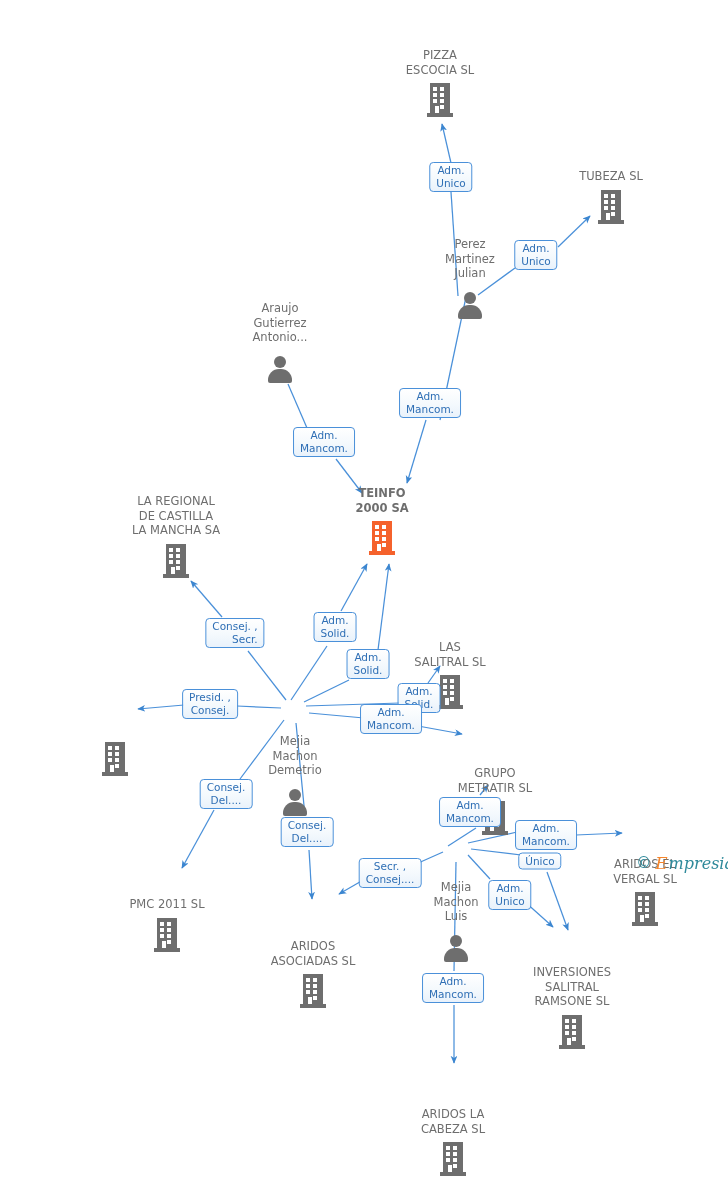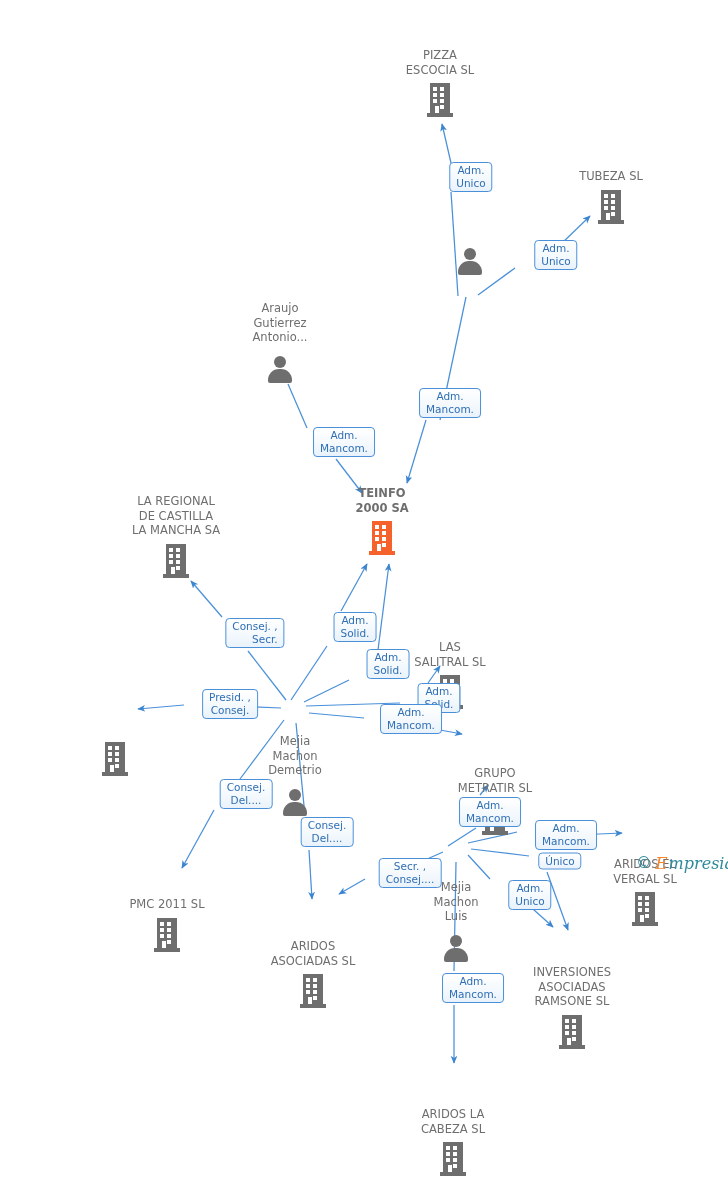--- a/index.html
+++ b/index.html
@@ -27,21 +27,21 @@
   .per{position:relative;width:26px;height:30px;}
   .per .head{position:absolute;left:7px;top:1px;width:12px;height:12px;border-radius:50%;background:#6E6E6E;}
   .per .torso{position:absolute;left:1px;top:14px;width:24px;height:14px;background:#6E6E6E;
               border-radius:11px 11px 2px 2px;}
 
   
   .lbl{position:absolute;transform:translate(-50%,-50%);
        border:1px solid #4A90D9;border-radius:4px;
        background:linear-gradient(180deg,#ffffff 0%,#f4f9fd 55%,#e9f2fb 100%);
        color:#2F6FB5;font-size:10.5px;line-height:13px;text-align:center;
-       padding:1px 6px;white-space:pre-line;box-sizing:border-box;margin-left:20px;}
+       padding:1px 6px;white-space:pre-line;box-sizing:border-box;}
 
   
   #wm{position:absolute;right:10px;bottom:8px;display:flex;align-items:center;gap:4px;}
   #wm .c{color:#2f8a9b;font-size:15px;line-height:15px;}
   #wm .e{color:#F5862C;font-family:"DejaVu Serif","Liberation Serif",serif;
          font-style:italic;font-size:17px;line-height:17px;}
   #wm .w{color:#2f8a9b;font-family:"DejaVu Serif","Liberation Serif",serif;
          font-style:italic;font-size:16px;line-height:16px;margin-left:-3px;}
 </style>
 </head>
@@ -143,20 +143,23 @@
             <div class="win" style="left:6px;top:10px"></div>
             <div class="win" style="left:13px;top:10px"></div>
             <div class="win" style="left:6px;top:16px"></div>
             <div class="win" style="left:13px;top:16px"></div>
             <div class="win" style="left:13px;top:22px"></div>
             <div class="door"></div>
           </div>
         </div>
       </div>
       <div class="node" style="left: 454px; top: 237px;">
+        <div class="cap">Perez
+Martinez
+Julian</div>
         <div class="glyph">
           <div class="per">
             <div class="head"></div>
             <div class="torso"></div>
           </div>
         </div>
       </div>
       <div class="node" style="left: 264px; top: 301px;">
         <div class="cap">Araujo
 Gutierrez
@@ -327,21 +330,21 @@
             <div class="win" style="left:13px;top:10px"></div>
             <div class="win" style="left:6px;top:16px"></div>
             <div class="win" style="left:13px;top:16px"></div>
             <div class="win" style="left:13px;top:22px"></div>
             <div class="door"></div>
           </div>
         </div>
       </div>
       <div class="node below" style="left: 556px; top: 965px;">
         <div class="cap">INVERSIONES
-ASOCIADAS
+SALITRAL
 RAMSONE SL</div>
         <div class="glyph">
           <div class="bld">
             <div class="body"></div>
             <div class="base"></div>
             <div class="win" style="left:6px;top:4px"></div>
             <div class="win" style="left:13px;top:4px"></div>
             <div class="win" style="left:6px;top:10px"></div>
             <div class="win" style="left:13px;top:10px"></div>
             <div class="win" style="left:6px;top:16px"></div>

